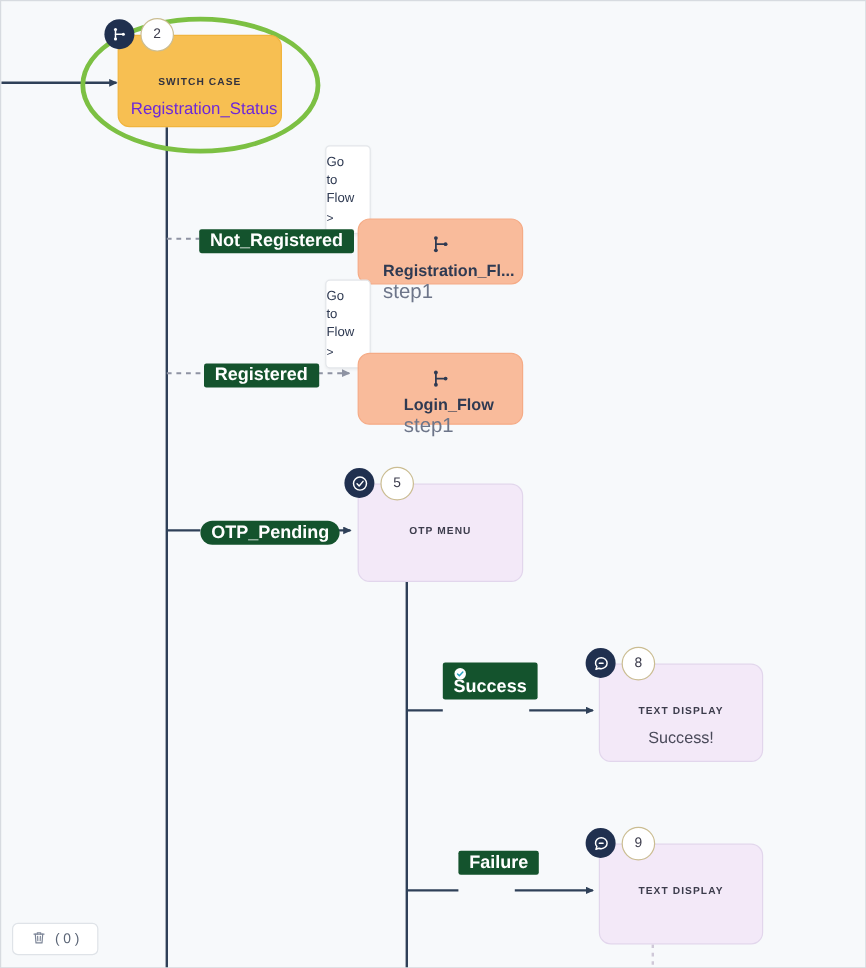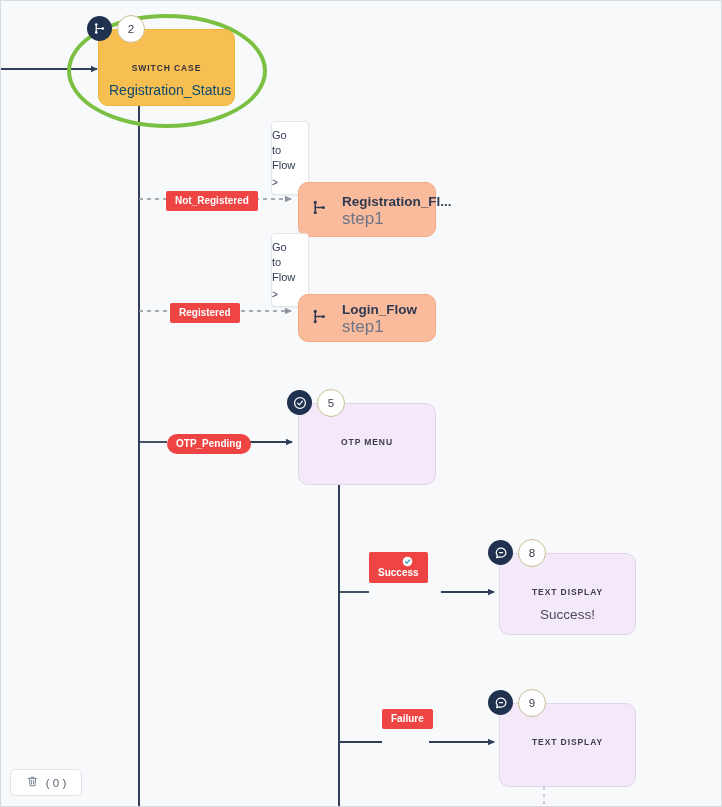--- a/index.html
+++ b/index.html
@@ -45,29 +45,30 @@
     margin-top: 9px;
     line-height: 17px;
   }
 
   
   .node.switchcase {
     background: #f7bf52;
     border: 1px solid #f0b43d;
   }
   .node.switchcase .kind { color: #33333f; }
-  .node.switchcase .title { color: #0c4a6e; font-size: 14px; }
+  .node.switchcase .title { color: #6d28d9; font-size: 14px; }
 
   
   .node.flowref {
     background: #f9bb9b;
     border: 1px solid #f5ab86;
     display: flex;
     align-items: center;
-    padding: 0 12px;
+    padding: 12px 12px;
+    flex-direction: column;
   }
   .node.flowref .fr-text { margin-left: 14px; }
   .node.flowref .fr-name {
     font-size: 13.5px; font-weight: bold; color: #2f3a52;
     line-height: 17px;
   }
   .node.flowref .fr-step {
     font-size: 17px; color: #6d7589; line-height: 16px;
   }
 
@@ -94,27 +95,27 @@
     border-radius: 50%;
     background: #ffffff;
     border: 1px solid #cbbd92;
     display: flex; align-items: center; justify-content: center;
     font-size: 11.5px; color: #3c3c4c;
   }
 
   
   .chip {
     position: absolute;
-    background: #ef4444;
+    background: #14532d;
     color: #ffffff;
-    font-size: 10px;
+    font-size: 15px;
     font-weight: bold;
     border-radius: 2px;
     padding: 4px 9px;
-    display: flex; align-items: flex-end;
+    display: flex; align-items: flex-start;
     white-space: nowrap;
     line-height: 12px;
   }
   .chip .chip-icon {
     width: 11px; height: 11px;
     margin-right: 6px;
     display: inline-flex;
   }
 
   
@@ -238,21 +239,21 @@
     </span>
   </div>
 
   <div class="goto-card" style="left:270px; top:232px;">
     <span>Go</span><br>
     <span>to</span><br>
     <span>Flow</span>
     <span class="chev">&gt;</span>
   </div>
 
-  <div class="node flowref" style="left:297px; top:293px; width:138px; height:48px;">
+  <div class="node flowref" style="left:297px; top:293px; width:138px; height:60px;">
     <span class="fr-icon">
       <svg width="17" height="17" viewBox="0 0 16 16" fill="none" stroke="#2f3a52" stroke-width="1.4" stroke-linecap="round">
         <circle cx="4" cy="3.2" r="1.5" fill="#2f3a52" stroke="none"></circle>
         <circle cx="4" cy="12.8" r="1.5" fill="#2f3a52" stroke="none"></circle>
         <circle cx="11.6" cy="8" r="1.5" fill="#2f3a52" stroke="none"></circle>
         <path d="M4 4.7 L4 11.3"></path>
         <path d="M4 8 L10.1 8"></path>
       </svg>
     </span>
     <span class="fr-text">

